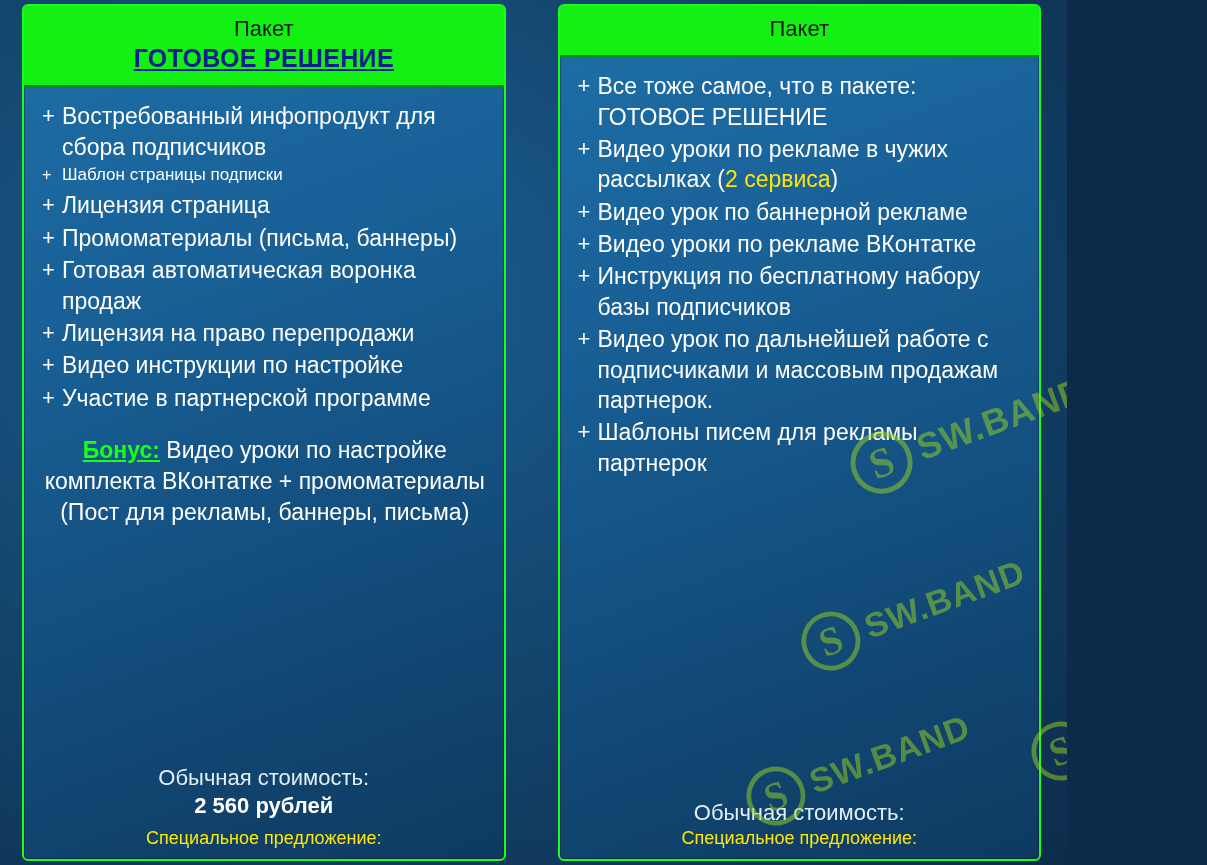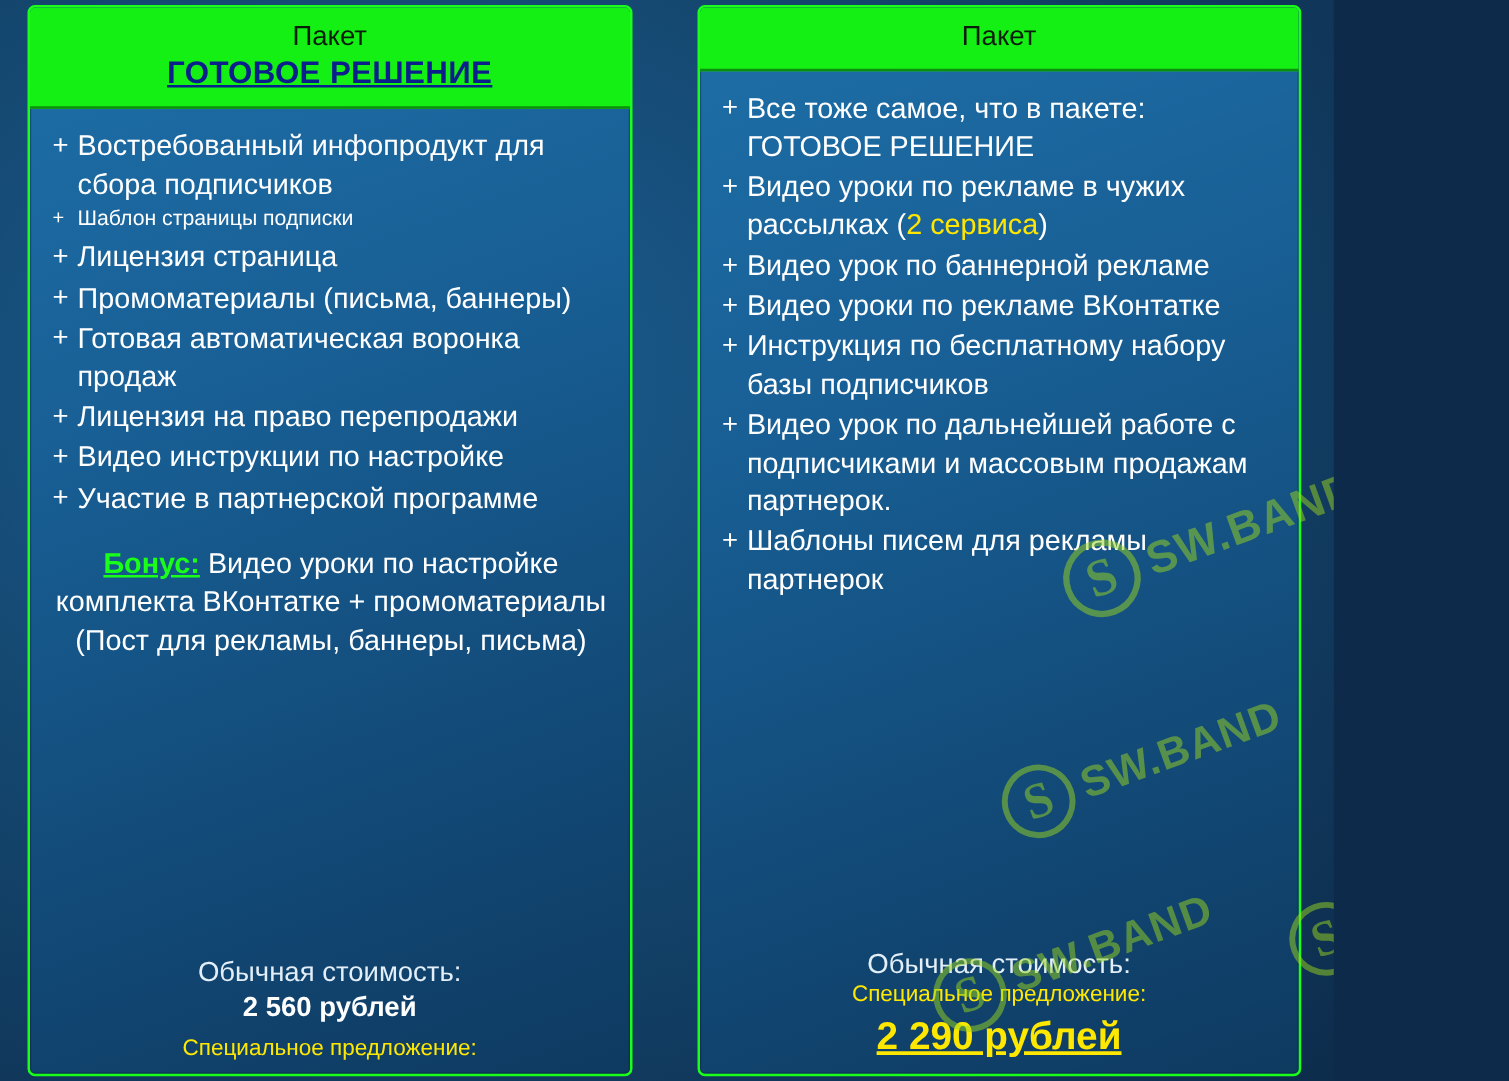--- a/index.html
+++ b/index.html
@@ -259,21 +259,20 @@
           </li>
         <li>
             <span class="plus">+</span>
             <span class="txt">Шаблоны писем для рекламы партнерок</span>
           </li>
       </ul>
     </div>
     <div class="price-block">
       <div class="price-usual">Обычная стоимость:</div>
       <div class="price-special">Специальное предложение:</div>
-      <div class="price-value">2 290 рублей</div>
     </div>
   </div>
 
   <div class="wm-layer">
     <div class="wm w1">
       <div class="badge">S</div>
       <div class="wtext">SW.BAND</div>
     </div>
     <div class="wm w2">
       <div class="badge">S</div>

